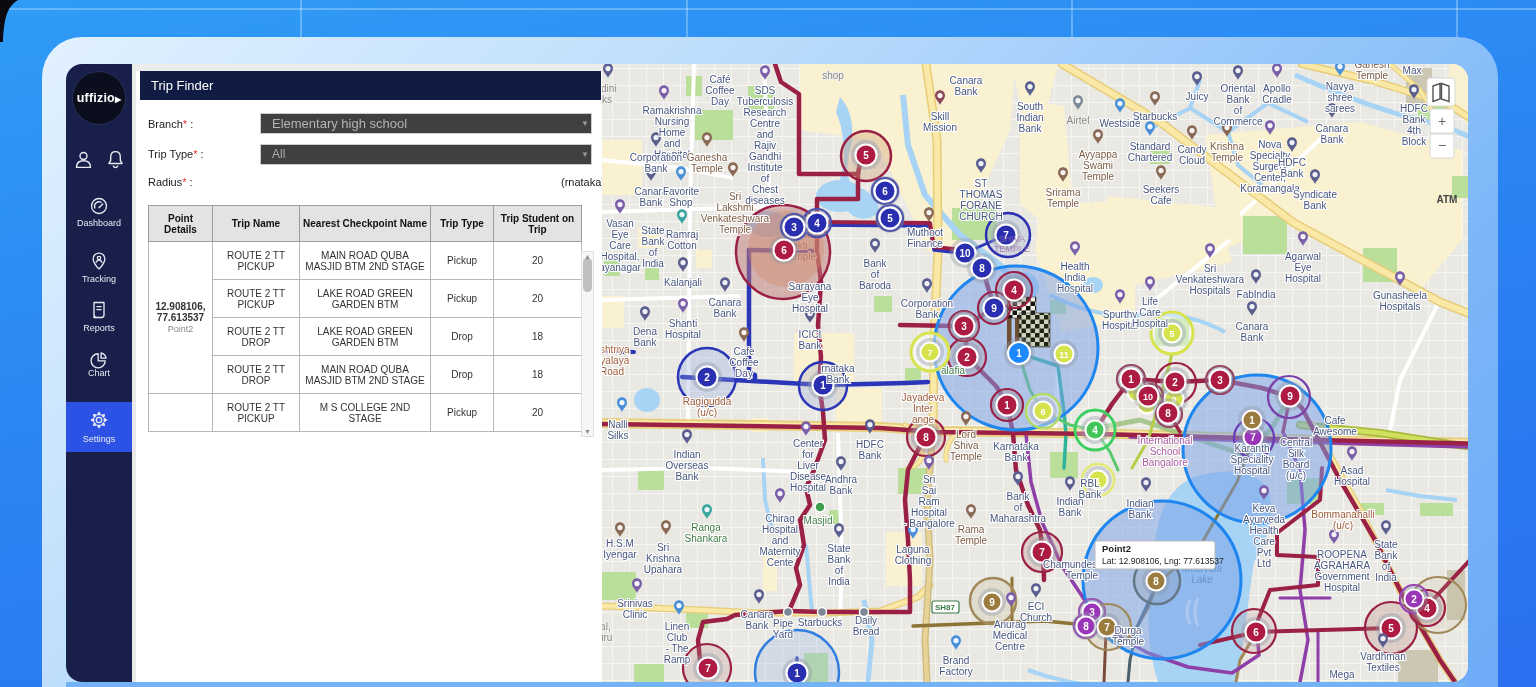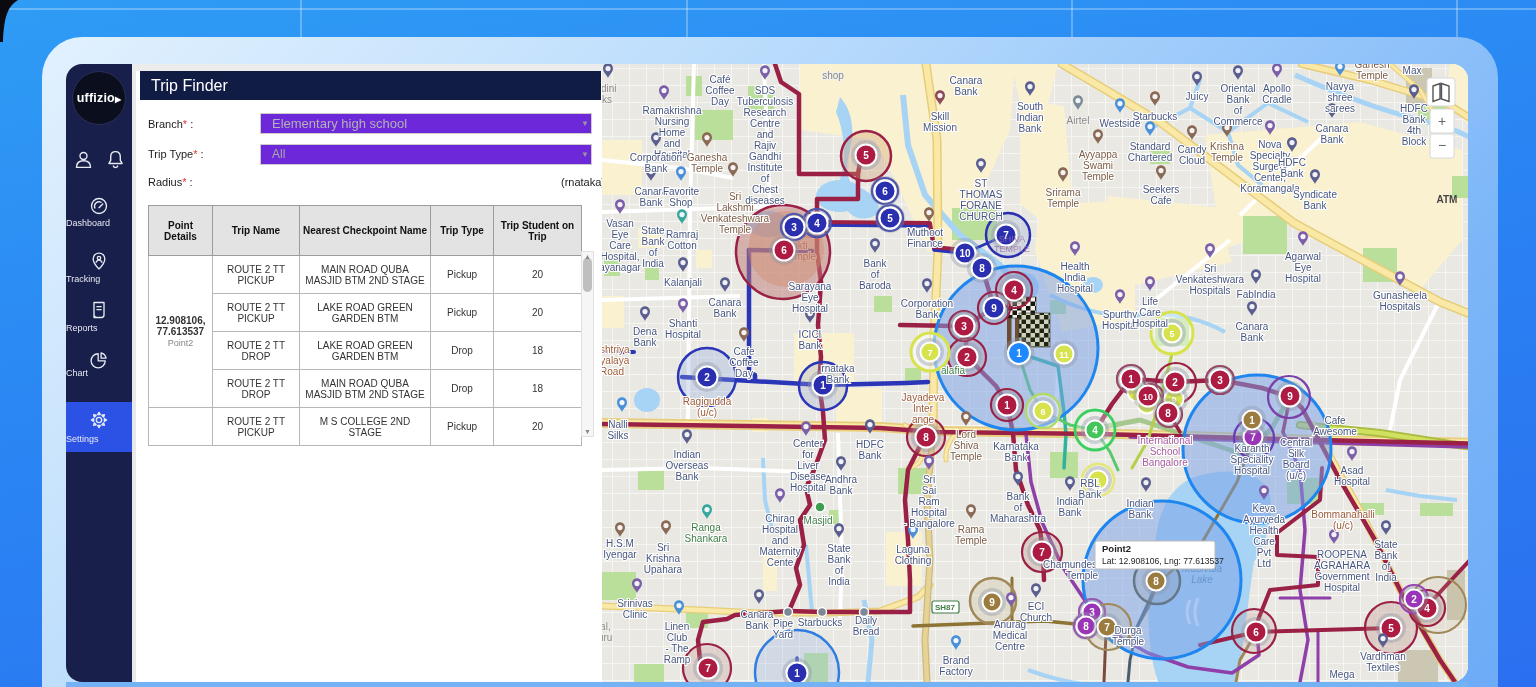--- a/index.html
+++ b/index.html
@@ -8,32 +8,32 @@
 .gv{position:absolute;top:0;width:2px;height:687px;background:rgba(255,255,255,.28)}
 .gh{position:absolute;left:0;width:1536px;height:2px;background:rgba(255,255,255,.28)}
 #corner{position:absolute;left:0;top:0}
 #frame{position:absolute;left:42px;top:37px;width:1456px;height:750px;border-radius:40px;
  background:linear-gradient(135deg,#e2f1fe 0%,#b8dbfc 35%,#7cb6f8 75%,#6aa9f7 100%);}
 #app{position:absolute;left:66px;top:64px;width:1402px;height:618px;border-radius:16px;background:#fff;overflow:hidden}
 #sidebar{position:absolute;left:0;top:0;width:66px;height:618px;background:#171f4a}
 #logo{position:absolute;left:6px;top:7px;width:54px;height:54px;border-radius:50%;background:#0b0e1d;border:1px solid #2a3157;
  color:#fff;font-size:12.5px;font-weight:bold;text-align:center;line-height:52px;letter-spacing:.2px}
 .sideic{position:absolute}
-.slab{position:absolute;width:66px;color:#e8eaf2;font-size:9px}
+.slab{position:absolute;width:66px;text-align:center;color:#e8eaf2;font-size:9px}
 #setblk{position:absolute;left:0;top:338px;width:66px;height:50px;background:#2b52e4}
 #gstrip{position:absolute;left:66px;top:0;width:4px;height:618px;background:#e9e9e9}
 #topstrip{position:absolute;left:66px;top:0;width:470px;height:7px;background:#ececec}
-#phead{position:absolute;left:74px;top:7px;width:461px;height:29px;background:#101c44;color:#fff;font-size:16px;line-height:29px;padding-left:11px}
+#phead{position:absolute;left:74px;top:7px;width:461px;height:29px;background:#101c44;color:#fff;font-size:13px;line-height:29px;padding-left:11px}
 .flabel{position:absolute;font-size:11px;color:#1c1c1c}
 .red{color:#e03131}
-.finput{position:absolute;border:1px solid #ccc;background:#6d28d9;font-size:13px;color:#b3b3b3;padding-left:11px}
+.finput{position:absolute;border:1px solid #ccc;background:#404040;font-size:13px;color:#b3b3b3;padding-left:11px}
 .caret{position:absolute;color:#999;font-size:8px}
 #tblwrap{position:absolute;left:82px;top:141px;width:433px;height:232px}
 table{border-collapse:collapse;width:433px;table-layout:fixed;font-size:10px;color:#333}
-th{background:#e3e3e3;border:1px solid #9c9c9c;font-size:10px;color:#111;height:50px;font-weight:bold;padding:0 1px}
+th{background:#e3e3e3;border:1px solid #9c9c9c;font-size:10px;color:#111;height:36px;font-weight:bold;padding:0 1px}
 td{border:1px solid #b7b7b7;text-align:center;height:38px;padding:0 2px;background:#fff}
 #sbar{position:absolute;left:515px;top:187px;width:13px;height:186px;background:#f6f6f6;border:1px solid #e0e0e0}
 #sthumb{position:absolute;left:517px;top:194px;width:9px;height:34px;background:#bfbfbf;border-radius:5px}
 .sarr{position:absolute;left:515px;width:13px;text-align:center;color:#888;font-size:7px}
 #mapwrap{position:absolute;left:536px;top:0;width:866px;height:618px}
 #botband{position:absolute;left:66px;top:682px;width:1402px;height:5px;background:#74b2f6}
 text{font-family:"Liberation Sans",sans-serif}
 .lb{fill:#46557f;paint-order:stroke;stroke:#ffffff;stroke-width:2.2px;font-size:10px}
 .lbr{fill:#7b5b42;paint-order:stroke;stroke:#ffffff;stroke-width:2.2px;font-size:10px}
 .lgy{fill:#8a8a8a;paint-order:stroke;stroke:#f1f0ec;stroke-width:2px;font-size:10px}

